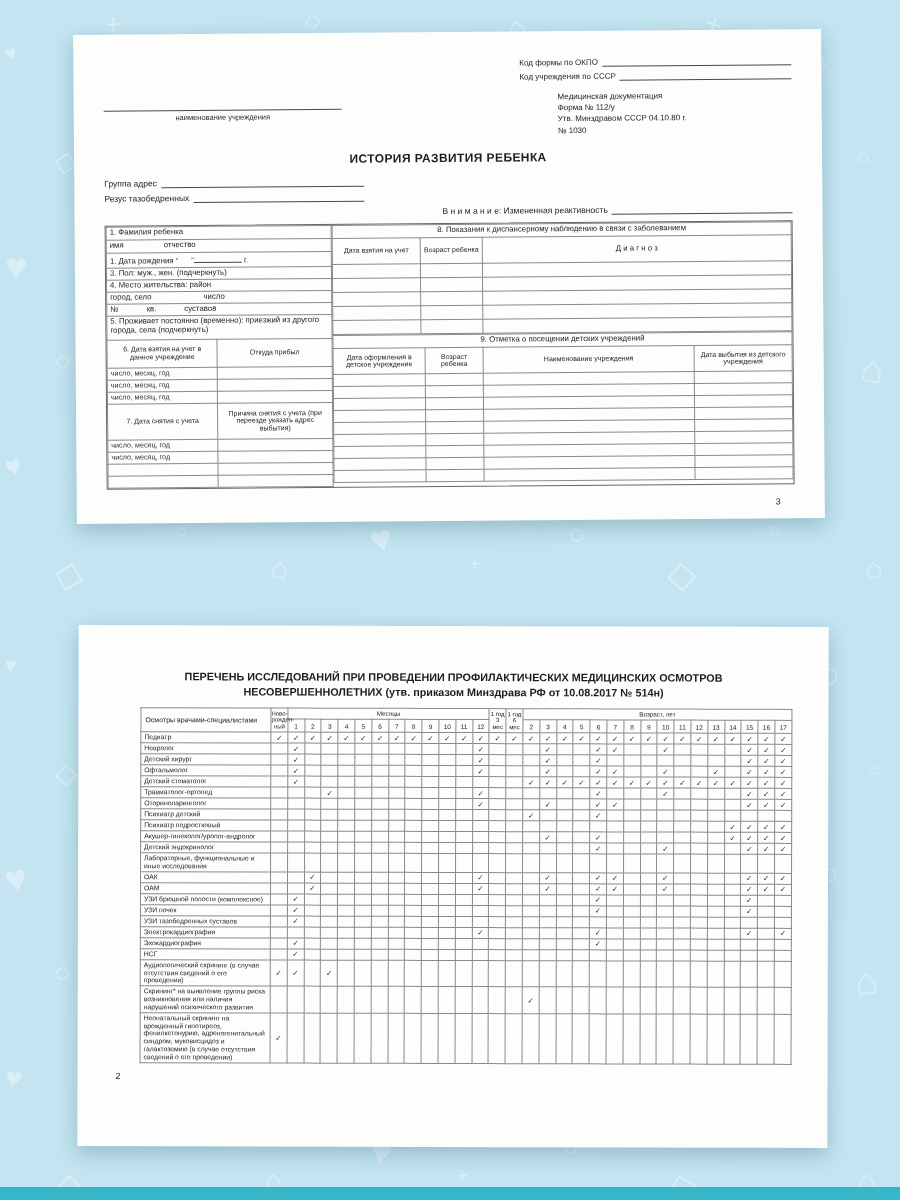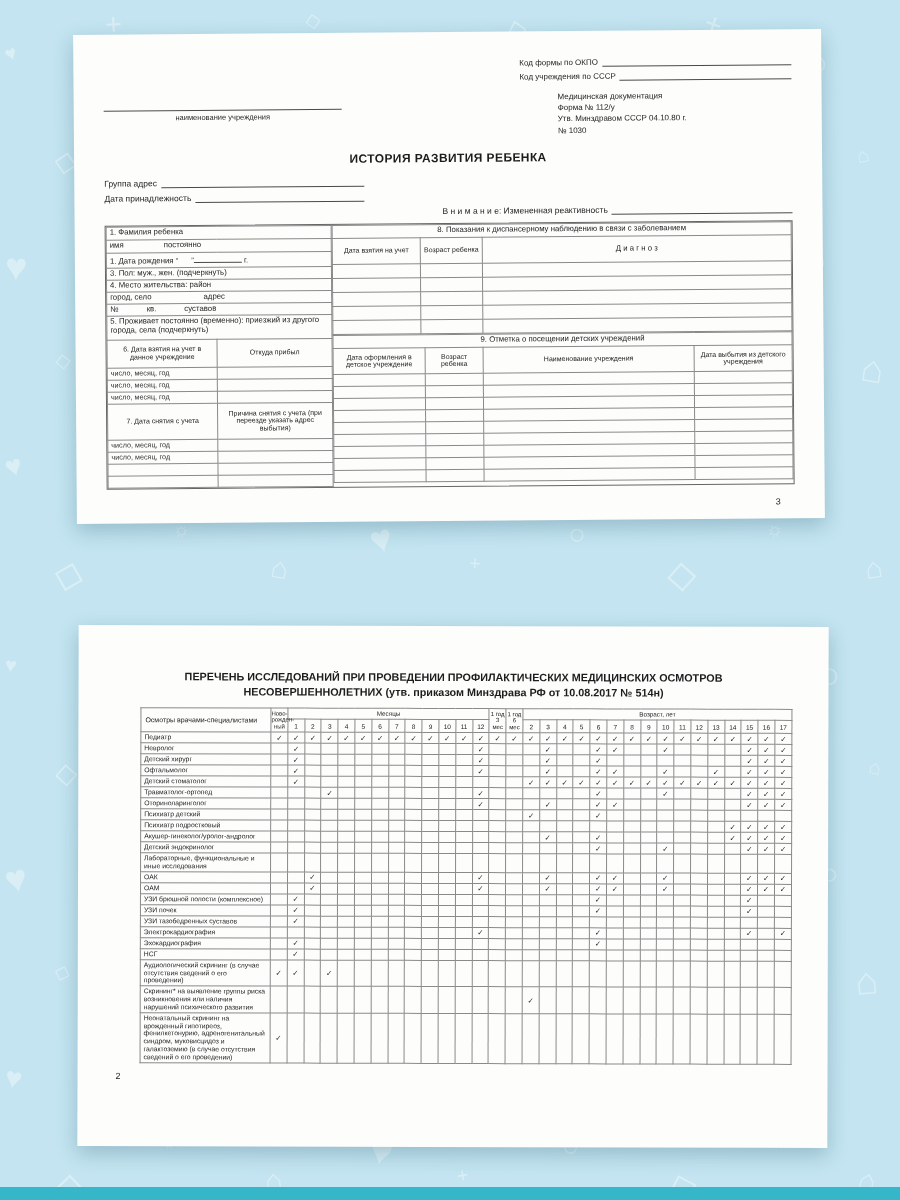--- a/index.html
+++ b/index.html
@@ -195,21 +195,21 @@
     </div>
 
     <div class="p1-title">ИСТОРИЯ РАЗВИТИЯ РЕБЕНКА</div>
 
     <div class="p1-blood">
       <div>
         <span>Группа адрес</span>
         <span class="uline flex1"></span>
       </div>
       <div>
-        <span>Дата принадлежность</span>
+        <span>Резус тазобедренных</span>
         <span class="uline flex1"></span>
       </div>
     </div>
 
     <div class="p1-attention">
       <span>В н и м а н и е:  Измененная реактивность</span>
       <span class="uline flex1"></span>
     </div>
 
     <div class="p1-grid">
@@ -217,33 +217,33 @@
         <table class="ft">
           <colgroup>
               <col style="width:49%">
               <col>
             </colgroup>
           <tbody>
             <tr style="height:13px">
                 <td colspan="2">1. Фамилия ребенка</td>
               </tr>
             <tr style="height:13px">
-                <td colspan="2"><span>имя</span><span class="gap40"></span><span>постоянно</span></td>
+                <td colspan="2"><span>имя</span><span class="gap40"></span><span>отчество</span></td>
               </tr>
             <tr style="height:13px">
                 <td colspan="2"><span>1. Дата рождения</span> <span class="pre">“      ”</span><span class="uline" style="width:48px"></span> <span>г.</span></td>
               </tr>
             <tr style="height:12px">
                 <td colspan="2">3. Пол: муж., жен. (подчеркнуть)</td>
               </tr>
             <tr style="height:11px">
                 <td colspan="2">4. Место жительства: район</td>
               </tr>
             <tr style="height:11px">
-                <td colspan="2"><span>город, село</span><span class="gap52"></span><span>адрес</span></td>
+                <td colspan="2"><span>город, село</span><span class="gap52"></span><span>число</span></td>
               </tr>
             <tr style="height:12px">
                 <td colspan="2"><span>№</span><span class="gap28"></span><span>кв.</span><span class="gap28"></span><span>суставов</span></td>
               </tr>
             <tr style="height:24px">
                 <td colspan="2">5. Проживает постоянно (временно): приезжий из другого города, села (подчеркнуть)</td>
               </tr>
             <tr style="height:28px">
               <td class="cc sub">6. Дата взятия на учет в данное учреждение</td>
               <td class="cc sub">Откуда прибыл</td>

